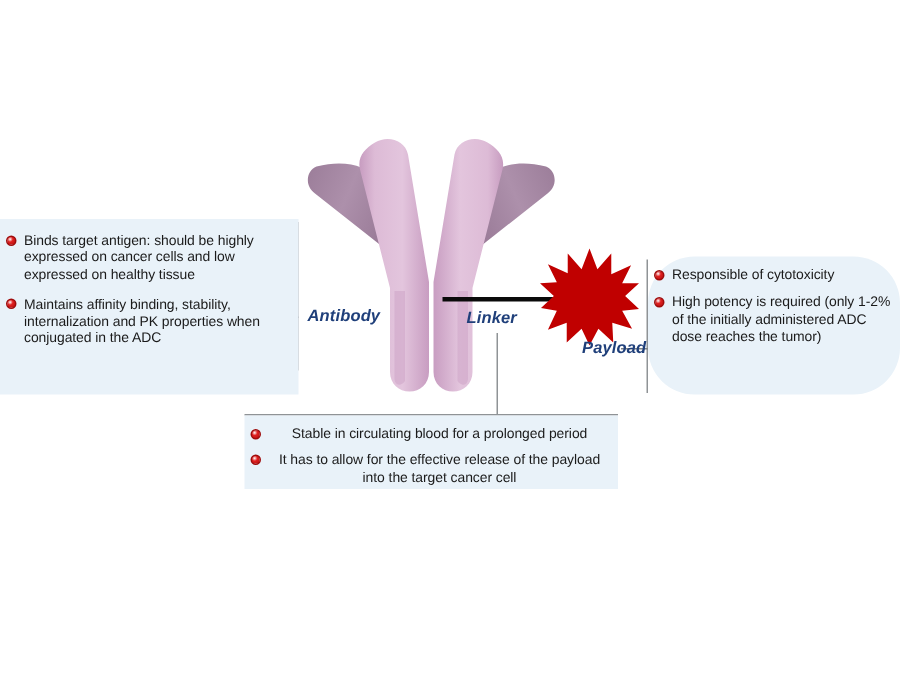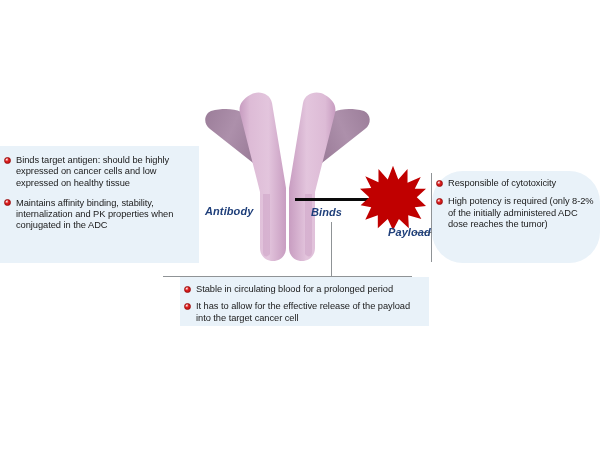--- a/index.html
+++ b/index.html
@@ -64,23 +64,24 @@
 
   #callout-payload {
     left: 432px; top: 171px;
     width: 168px; height: 92px;
     padding: 7px 3px 7px 3px;
     border-radius: 31px;
   }
   #callout-payload li { margin-bottom: 7px; }
 
   #callout-linker {
-    left: 180px; top: 277px;
+    left: 163px; top: 277px;
     width: 249px; height: 49px;
     padding: 7px 5px 6px 3px;
+    text-align: center;
   }
   #callout-linker li { margin-bottom: 6px; }
 
   
   .rule {
     position: absolute;
     background: #8f9396;
   }
   #rule-antibody-right { left: 198px; top: 148px; width: 1px;  height: 99px; }
   #rule-payload-left   { left: 431px; top: 173px; width: 1px;  height: 89px; }
@@ -189,21 +190,21 @@
   </div>
 
   <div class="rule" id="rule-antibody-right"></div>
   <div class="rule" id="rule-payload-left"></div>
   <div class="rule" id="rule-linker-top"></div>
   <div class="rule" id="rule-linker-drop"></div>
   <div class="connector" id="connector-antibody"></div>
   <div class="connector" id="connector-payload"></div>
 
   <div class="structure-label" id="label-antibody">Antibody</div>
-  <div class="structure-label" id="label-linker">Binds</div>
+  <div class="structure-label" id="label-linker">Linker</div>
   <div class="structure-label" id="label-payload">Payload</div>
 
   <div class="callout" id="callout-antibody">
     <ul>
       <li>
         <span class="bullet"></span>
         <span>Binds target antigen: should be highly expressed on cancer cells and low expressed on healthy tissue</span>
       </li>
       <li>
         <span class="bullet"></span>
@@ -213,21 +214,21 @@
   </div>
 
   <div class="callout" id="callout-payload">
     <ul>
       <li>
         <span class="bullet"></span>
         <span>Responsible of cytotoxicity</span>
       </li>
       <li>
         <span class="bullet"></span>
-        <span>High potency is required (only 8-2% of the initially administered ADC dose reaches the tumor)</span>
+        <span>High potency is required (only 1-2% of the initially administered ADC dose reaches the tumor)</span>
       </li>
     </ul>
   </div>
 
   <div class="callout" id="callout-linker">
     <ul>
       <li>
         <span class="bullet"></span>
         <span>Stable in circulating blood for a prolonged period</span>
       </li>

